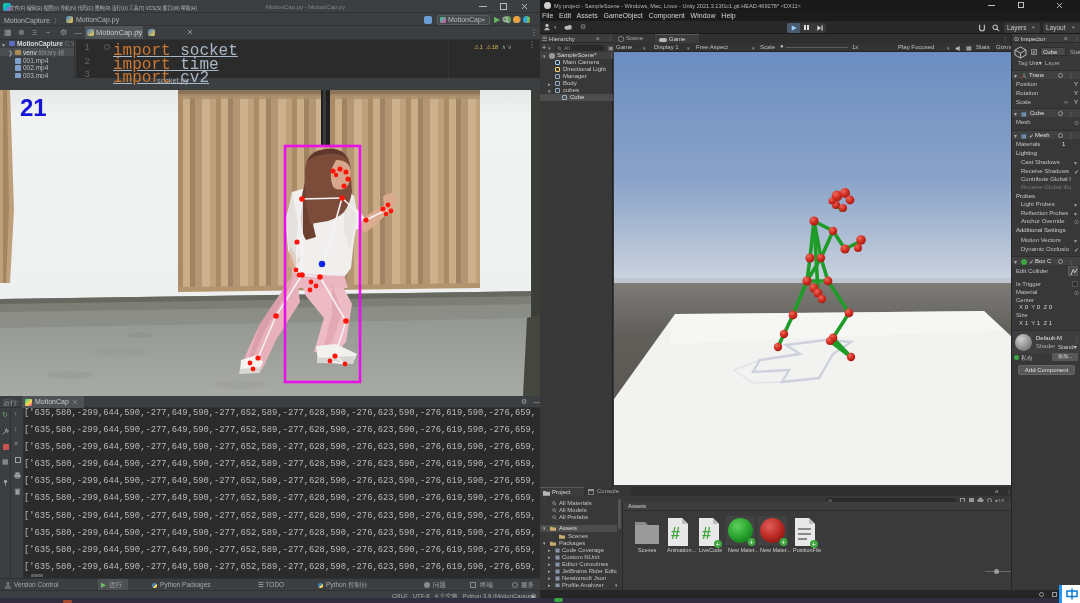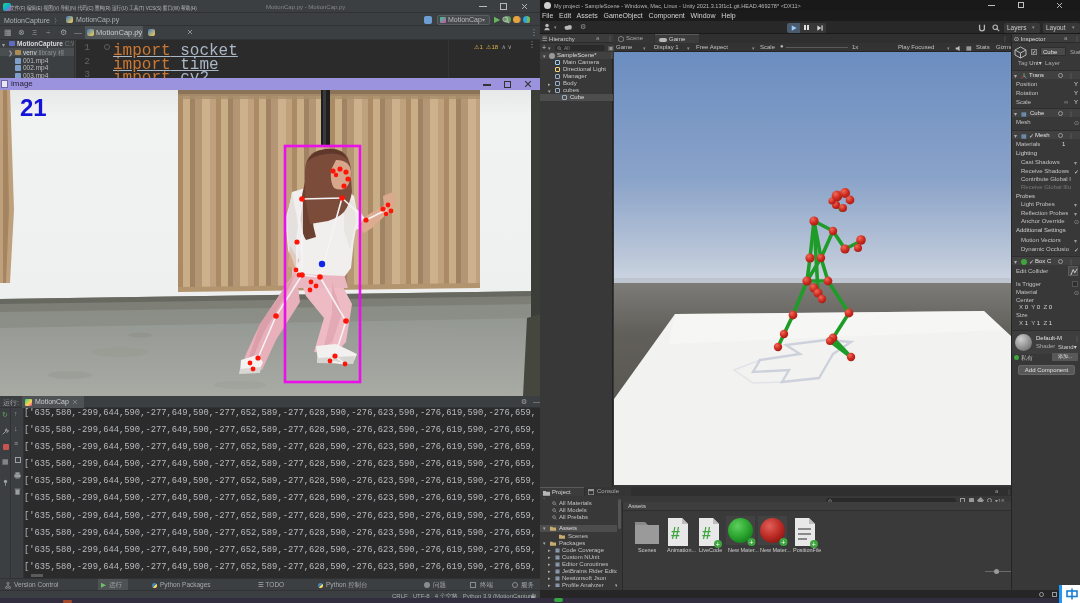--- a/index.html
+++ b/index.html
@@ -188,30 +188,20 @@
   <div class="abs" style="left:0;top:590px;width:541px;height:13px;background:#3c3f41;border-top:1px solid #303233;">
     <span class="abs" style="left:392px;top:1px;font-size:6px;color:#a7aaac;">CRLF &nbsp; UTF-8 &nbsp; 4 个空格 &nbsp; Python 3.9 (MotionCapture)</span>
       <svg class="abs" style="left:530px;top:1.5px;" width="6" height="6" viewBox="0 0 10 10">
         <rect x="2" y="4.5" width="6" height="4.5" fill="#a7aaac"></rect>
         <path d="M3.5,4.5 L3.5,3 Q3.5,1.5 5,1.5 Q6.5,1.5 6.5,3 L6.5,4.5" fill="none" stroke="#a7aaac" stroke-width="1.2"></path>
       </svg>
   </div>
 </div>
 
 <div class="abs" id="imgwin" style="left:0;top:78px;width:541px;height:318px;">
-  <div class="abs" style="left:0;top:0;width:541px;height:12px;background:#9b93de;">
-    <div class="abs" style="left:1px;top:2px;width:7px;height:8px;background:#e8e6f2;border:1px solid #6d66a8;"></div>
-    <span class="abs" style="left:11px;top:1px;font-size:8px;color:#25233f;">image</span>
-    <div class="abs" style="left:483px;top:6px;width:8px;height:1.5px;background:#333;"></div>
-    <div class="abs" style="left:504px;top:3px;width:7px;height:7px;border:1.5px solid #333;"></div>
-    <svg class="abs" style="left:524px;top:2px;" width="8" height="8" viewBox="0 0 10 10">
-        <line x1="1.5" y1="1.5" x2="8.5" y2="8.5" stroke="#333" stroke-width="1.4"></line>
-        <line x1="8.5" y1="1.5" x2="1.5" y2="8.5" stroke="#333" stroke-width="1.4"></line>
-      </svg>
-  </div>
   <div class="abs" id="photo" style="left:0;top:12px;width:541px;height:306px;">
 <svg width="541" height="306" viewBox="0 0 541 306">
  <defs>
   <linearGradient id="wallg" x1="0" y1="0" x2="0" y2="1">
     <stop offset="0" stop-color="#e7e9e8"></stop>
             <stop offset="0.12" stop-color="#f1f3f2"></stop>
             <stop offset="1" stop-color="#eef0ef"></stop>
   </linearGradient>
   <linearGradient id="floorg" x1="0" y1="0" x2="0" y2="1">
     <stop offset="0" stop-color="#8f948f"></stop>

